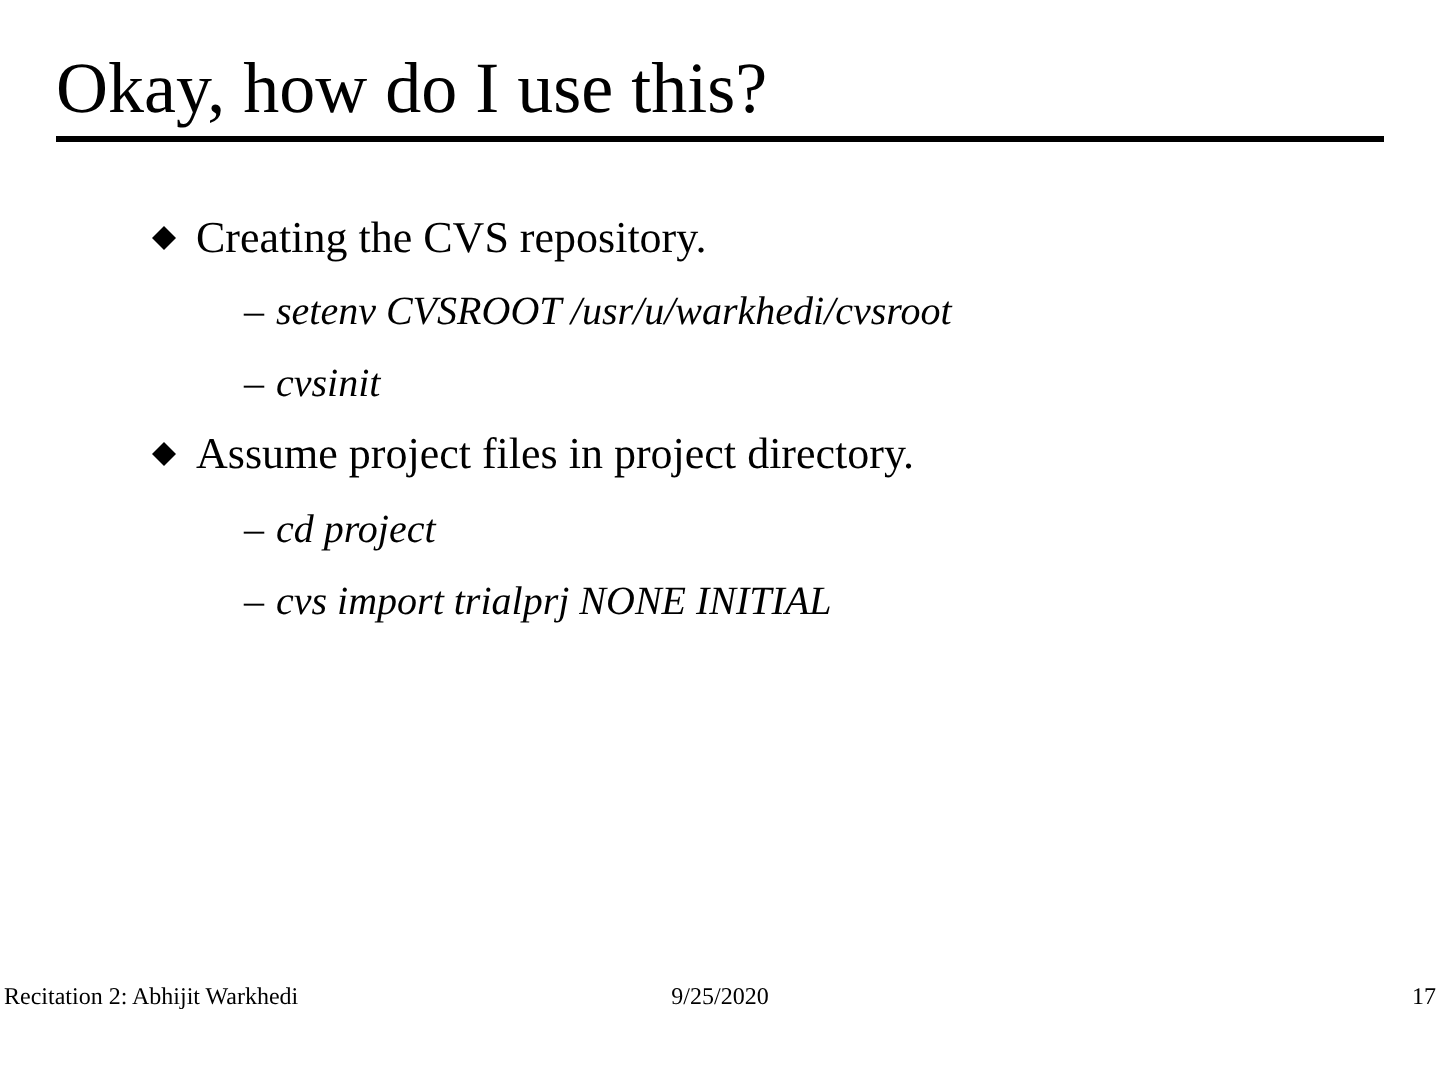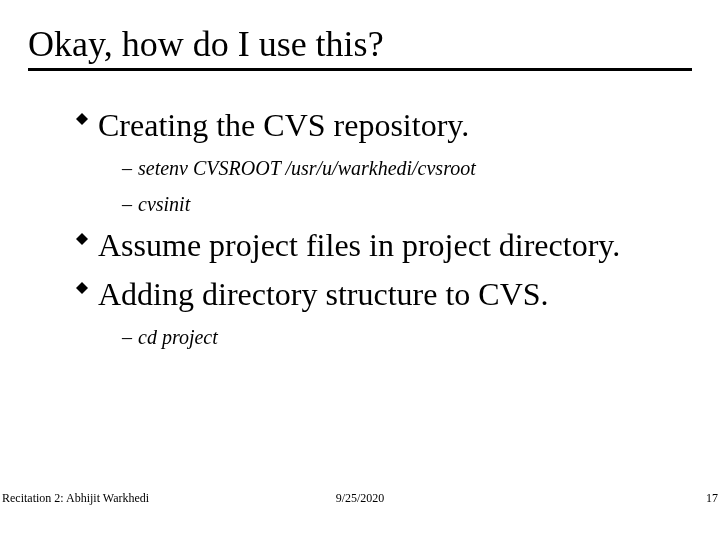--- a/index.html
+++ b/index.html
@@ -30,21 +30,21 @@
     padding-bottom: 4px;
     line-height: 1.05;
   }
   .body {
     position: absolute;
     top: 96px;
     left: 98px;
     right: 28px;
   }
   .l1 {
-    font-size: 32px;
+    font-size: 22px;
     margin-top: 10px;
     margin-bottom: 6px;
     line-height: 1.2;
     position: relative;
   }
   .l1 .bullet {
     position: absolute;
     left: -22px;
     top: 7px;
     width: 12px;
@@ -123,33 +123,28 @@
 
     <div class="l1">
       <span class="bullet">
         <svg width="12" height="12" viewBox="0 0 12 12">
             <polygon points="6,0 12,6 6,12 0,6" fill="#000"></polygon>
           </svg>
       </span>
       <span>Assume project files in </span><span class="italic">project</span><span> directory.</span>
     </div>
 
-    <div class="l1">
-      <span class="bullet">
-        <svg width="12" height="12" viewBox="0 0 12 12">
-            <polygon points="6,0 12,6 6,12 0,6" fill="#000"></polygon>
-          </svg>
-      </span>
-      <span>Adding directory structure to CVS.</span>
-    </div>
 
     <div class="l2">
       <span class="dash">–</span><span>cd project</span>
     </div>
 
+    <div class="l2">
+      <span class="dash">–</span><span>cvs import trialprj NONE INITIAL</span>
+    </div>
 
   </div>
 
   <div class="footer">
     <div class="footer-left">Recitation 2: Abhijit Warkhedi</div>
     <div class="footer-center">9/25/2020</div>
     <div class="footer-right">17</div>
   </div>
 
 </div>

